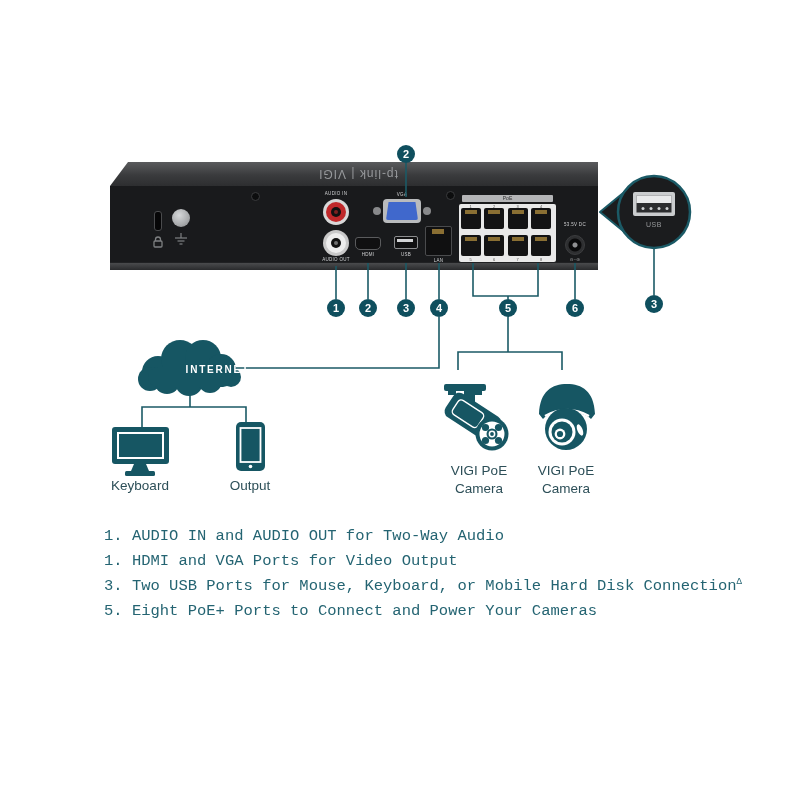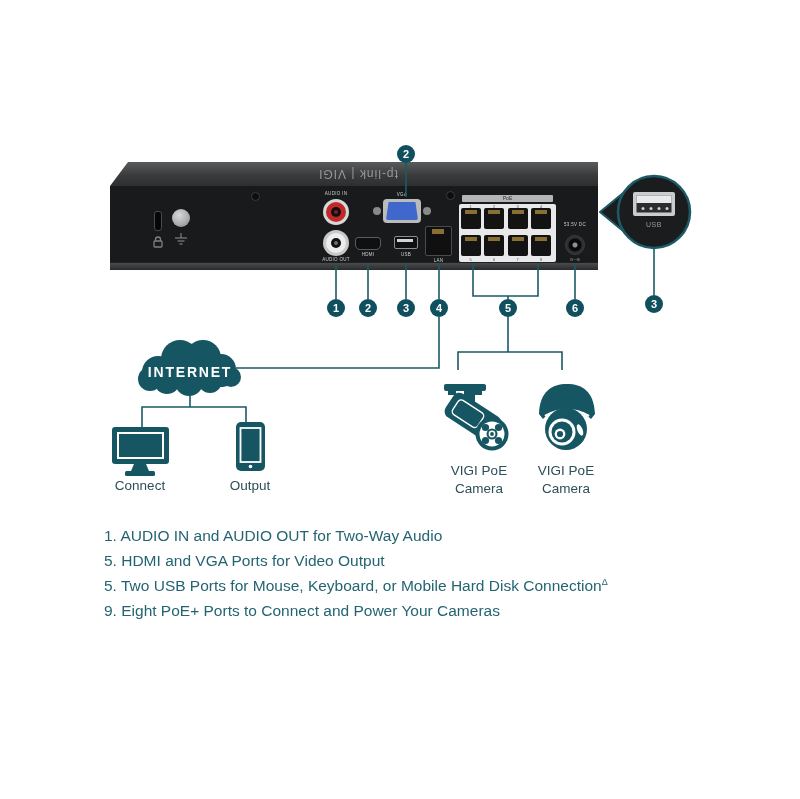--- a/index.html
+++ b/index.html
@@ -40,26 +40,26 @@
       border:1px solid #3c3d3f;box-sizing:border-box;}
   .ksslot{position:absolute;left:44px;top:49px;width:8px;height:20px;background:#060607;
       border:1.5px solid #4a4b4d;border-radius:3px;box-sizing:border-box;}
   .gscrew{position:absolute;left:62px;top:47px;width:18px;height:18px;border-radius:50%;
       background:radial-gradient(circle at 40% 35%,#d6d8da,#a8aaac 60%,#7e8082);}
   
   .callout{position:absolute;width:18px;height:18px;border-radius:50%;background:#0f4f5e;color:#fff;
       font-size:11px;line-height:18px;font-weight:bold;text-align:center;}
   
   .netlabel{position:absolute;color:#2d4f58;font-size:13.5px;text-align:center;}
-  #internet-label{position:absolute;color:#ffffff;font-size:14px;font-weight:600;letter-spacing:1.8px;
-      text-align:center;width:120px;}
+  #internet-label{position:absolute;color:#ffffff;font-size:10px;font-weight:600;letter-spacing:1.8px;
+      text-align:right;width:120px;}
   #usb-zoom-label{position:absolute;color:#97999b;font-size:7px;letter-spacing:.5px;text-align:center;width:40px;}
   
   #feature-list{position:absolute;left:104px;top:522px;color:#246472;font-size:15.5px;}
-  #feature-list .row{height:25px;line-height:20px;}
+  #feature-list .row{height:25px;line-height:20px;font-family:Liberation Mono, monospace;}
   #feature-list sup{font-size:9px;}
   svg{position:absolute;left:0;top:0;pointer-events:none;}
 </style>
 </head>
 <body>
 
 <div id="stage">
 
   <div id="device">
     <div class="topface"></div>
@@ -250,31 +250,31 @@
   <div class="callout" style="left:327px;top:299px;">1</div>
   <div class="callout" style="left:359px;top:299px;">2</div>
   <div class="callout" style="left:397px;top:299px;">3</div>
   <div class="callout" style="left:430px;top:299px;">4</div>
   <div class="callout" style="left:499px;top:299px;">5</div>
   <div class="callout" style="left:566px;top:299px;">6</div>
   <div class="callout" style="left:645px;top:295px;">3</div>
 
   <div id="usb-zoom-label" style="left:634px;top:221px;">USB</div>
   <div id="internet-label" style="left:130px;top:364px;">INTERNET</div>
-  <div class="netlabel" style="left:95px;top:478px;width:90px;">Connect</div>
+  <div class="netlabel" style="left:95px;top:478px;width:90px;">Keyboard</div>
   <div class="netlabel" style="left:205px;top:478px;width:90px;">Output</div>
   <div class="netlabel" style="left:434px;top:463px;width:90px;">
     <div>VIGI PoE</div>
     <div style="margin-top:3px;">Camera</div>
   </div>
   <div class="netlabel" style="left:521px;top:463px;width:90px;">
     <div>VIGI PoE</div>
     <div style="margin-top:3px;">Camera</div>
   </div>
 
   <div id="feature-list">
     <div class="row"><span>1. AUDIO IN and AUDIO OUT for Two-Way Audio</span><sup></sup></div>
-    <div class="row"><span>5. HDMI and VGA Ports for Video Output</span><sup></sup></div>
-    <div class="row"><span>5. Two USB Ports for Mouse, Keyboard, or Mobile Hard Disk Connection</span><sup>Δ</sup></div>
-    <div class="row"><span>9. Eight PoE+ Ports to Connect and Power Your Cameras</span><sup></sup></div>
+    <div class="row"><span>1. HDMI and VGA Ports for Video Output</span><sup></sup></div>
+    <div class="row"><span>3. Two USB Ports for Mouse, Keyboard, or Mobile Hard Disk Connection</span><sup>Δ</sup></div>
+    <div class="row"><span>5. Eight PoE+ Ports to Connect and Power Your Cameras</span><sup></sup></div>
   </div>
 
 </div>
 
 </body></html>

